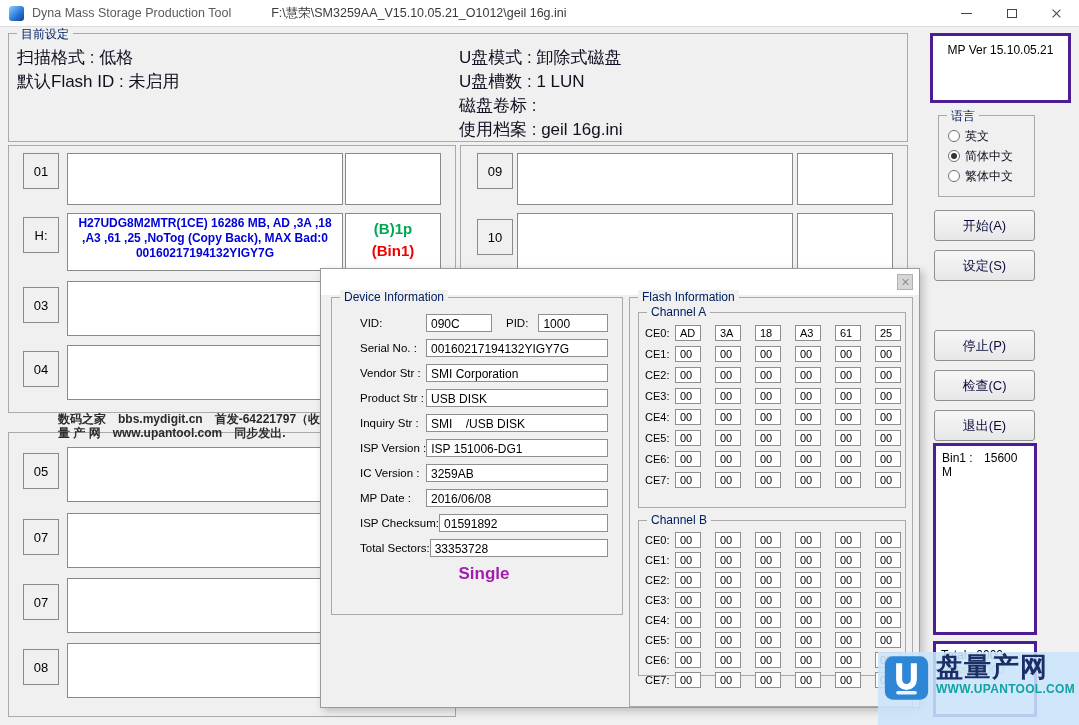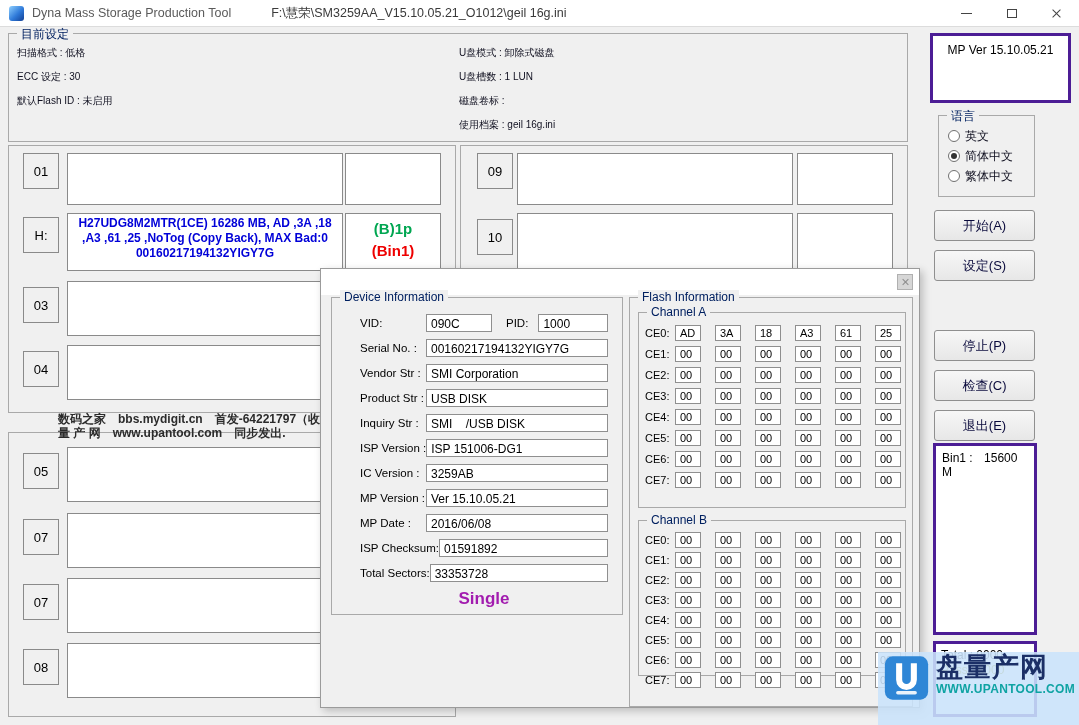--- a/index.html
+++ b/index.html
@@ -17,21 +17,21 @@
   .max-glyph { width:10px; height:9px; border:1px solid #444; }
   .close-glyph { position:relative; width:11px; height:11px; }
   .close-glyph::before,.close-glyph::after { content:""; position:absolute; left:5px; top:0; width:1px; height:11px; background:#444; }
   .close-glyph::before { transform:rotate(45deg); } .close-glyph::after { transform:rotate(-45deg); }
 
   
   .groupbox { position:absolute; border:1px solid #a9a9a9; }
   .gb-title { position:absolute; top:-8px; left:8px; background:#f0f0f0; padding:0 4px; font-size:12px; color:#002060; white-space:nowrap; }
 
   .settings-col { position:absolute; top:12px; }
-  .settings-line { height:24px; font-size:10px; color:#101020; white-space:nowrap; }
+  .settings-line { height:24px; font-size:17px; color:#101020; white-space:nowrap; }
 
   .panel { position:absolute; background:#fff; border:3px solid #4c1d95; font-size:12px; color:#000; }
 
   .radio-row { display:flex; align-items:center; height:20px; gap:5px; padding-left:9px; font-size:12px; color:#101020; cursor:pointer; }
   .radio { width:12px; height:12px; border:1px solid #707070; border-radius:50%; background:#fff; position:relative; flex:none; }
   .radio.checked::after { content:""; position:absolute; left:2px; top:2px; width:6px; height:6px; border-radius:50%; background:#333; }
 
   .btn { position:absolute; left:934px; width:101px; height:31px; border:1px solid #8f8f8f; border-radius:3px; background:linear-gradient(#f7f7f7,#e7e7e7); display:flex; align-items:center; justify-content:center; font-size:13px; color:#0a0a3c; cursor:pointer; }
 
   
@@ -98,21 +98,20 @@
       <div class="win-btn">
           <div class="close-glyph"></div>
         </div>
     </div>
   </div>
 
   <div class="groupbox" style="left:8px;top:33px;width:900px;height:109px">
     <span class="gb-title">目前设定</span>
     <div class="settings-col" style="left:8px">
       <div class="settings-line">扫描格式 : 低格</div>
-      <div class="settings-line">ECC 设定 : 30</div>
       <div class="settings-line">默认Flash ID : 未启用</div>
     </div>
     <div class="settings-col" style="left:450px">
       <div class="settings-line">U盘模式 : 卸除式磁盘</div>
       <div class="settings-line">U盘槽数 : 1 LUN</div>
       <div class="settings-line">磁盘卷标 :</div>
       <div class="settings-line">使用档案 : geil 16g.ini</div>
     </div>
   </div>
 
@@ -240,24 +239,20 @@
           <span class="di-label">Inquiry Str :</span>
           <span class="di-value">SMI    /USB DISK</span>
         </div>
         <div class="di-row">
           <span class="di-label">ISP Version :</span>
           <span class="di-value">ISP 151006-DG1</span>
         </div>
         <div class="di-row">
           <span class="di-label">IC Version :</span>
           <span class="di-value">3259AB</span>
-        </div>
-        <div class="di-row">
-          <span class="di-label">MP Version :</span>
-          <span class="di-value">Ver 15.10.05.21</span>
         </div>
         <div class="di-row">
           <span class="di-label">MP Date :</span>
           <span class="di-value">2016/06/08</span>
         </div>
         <div class="di-row">
           <span class="di-label">ISP Checksum:</span>
           <span class="di-value">01591892</span>
         </div>
         <div class="di-row">

